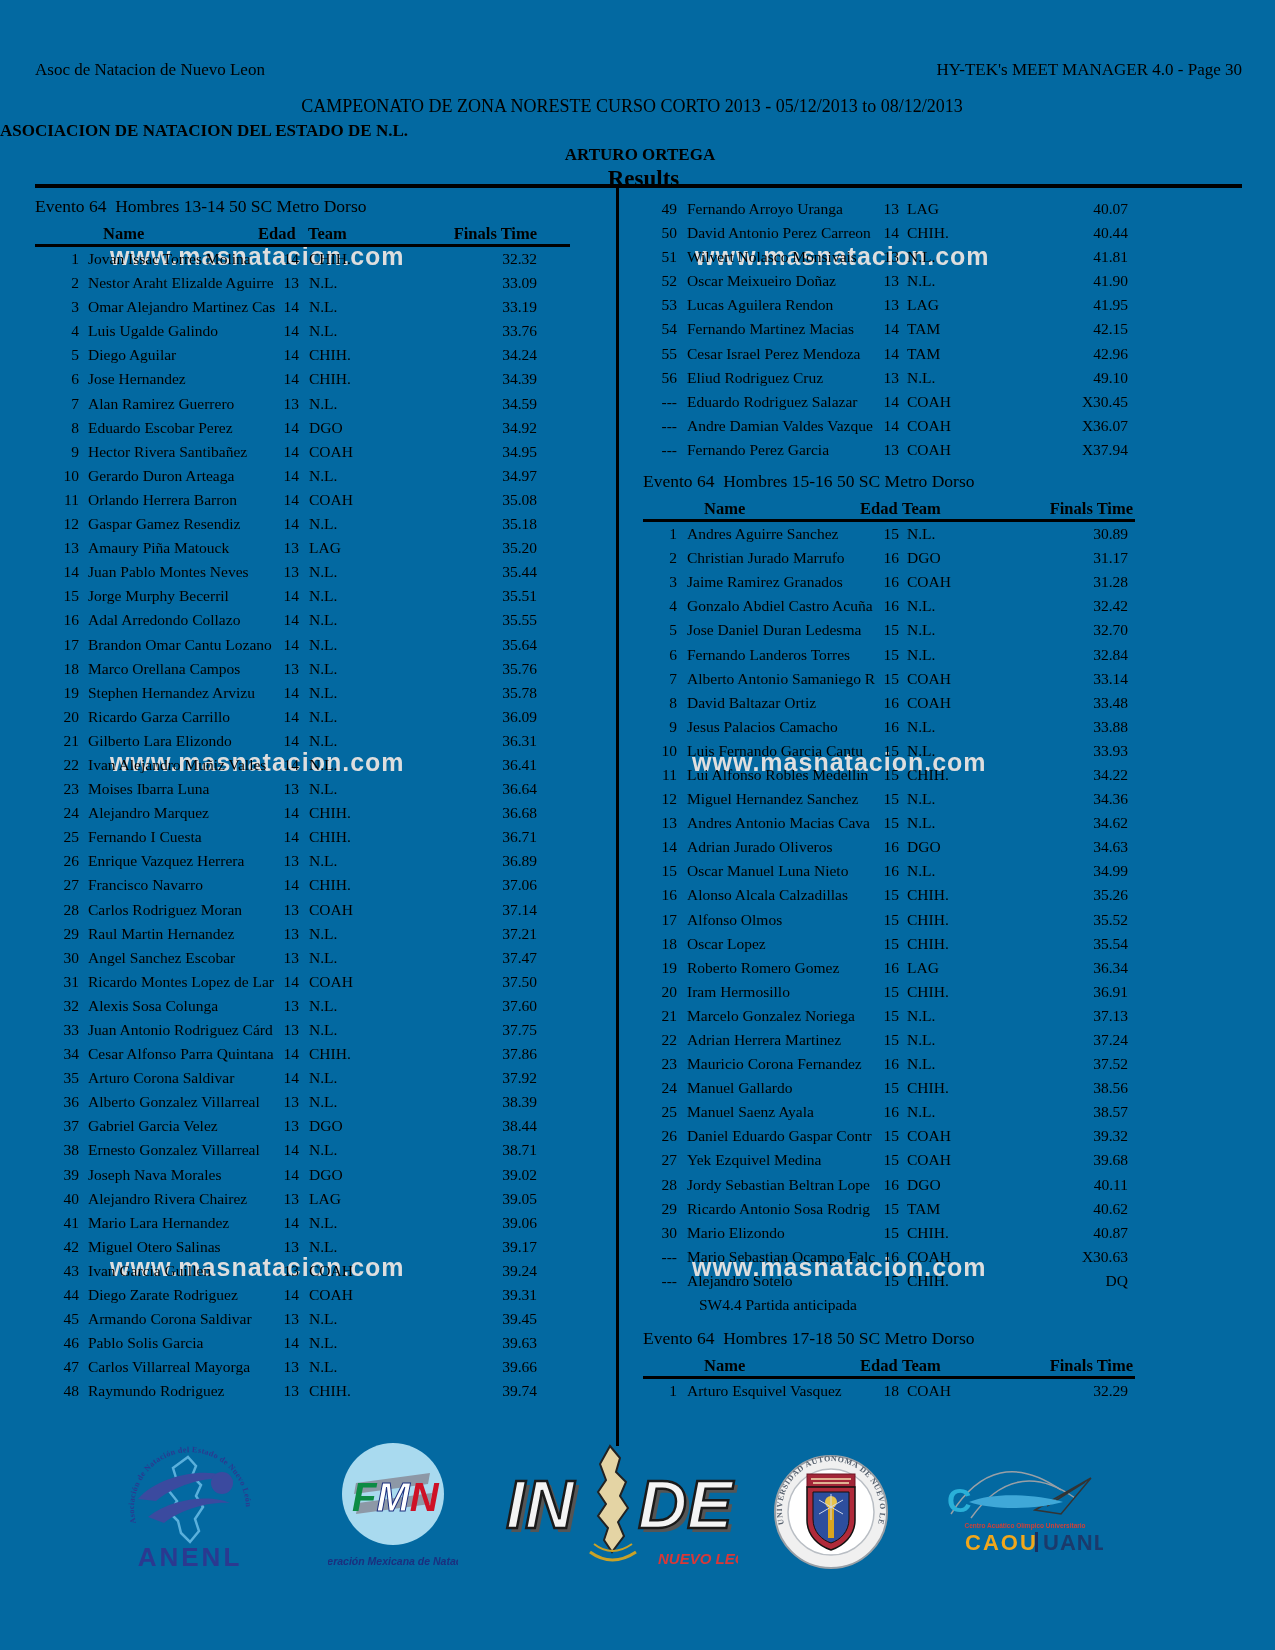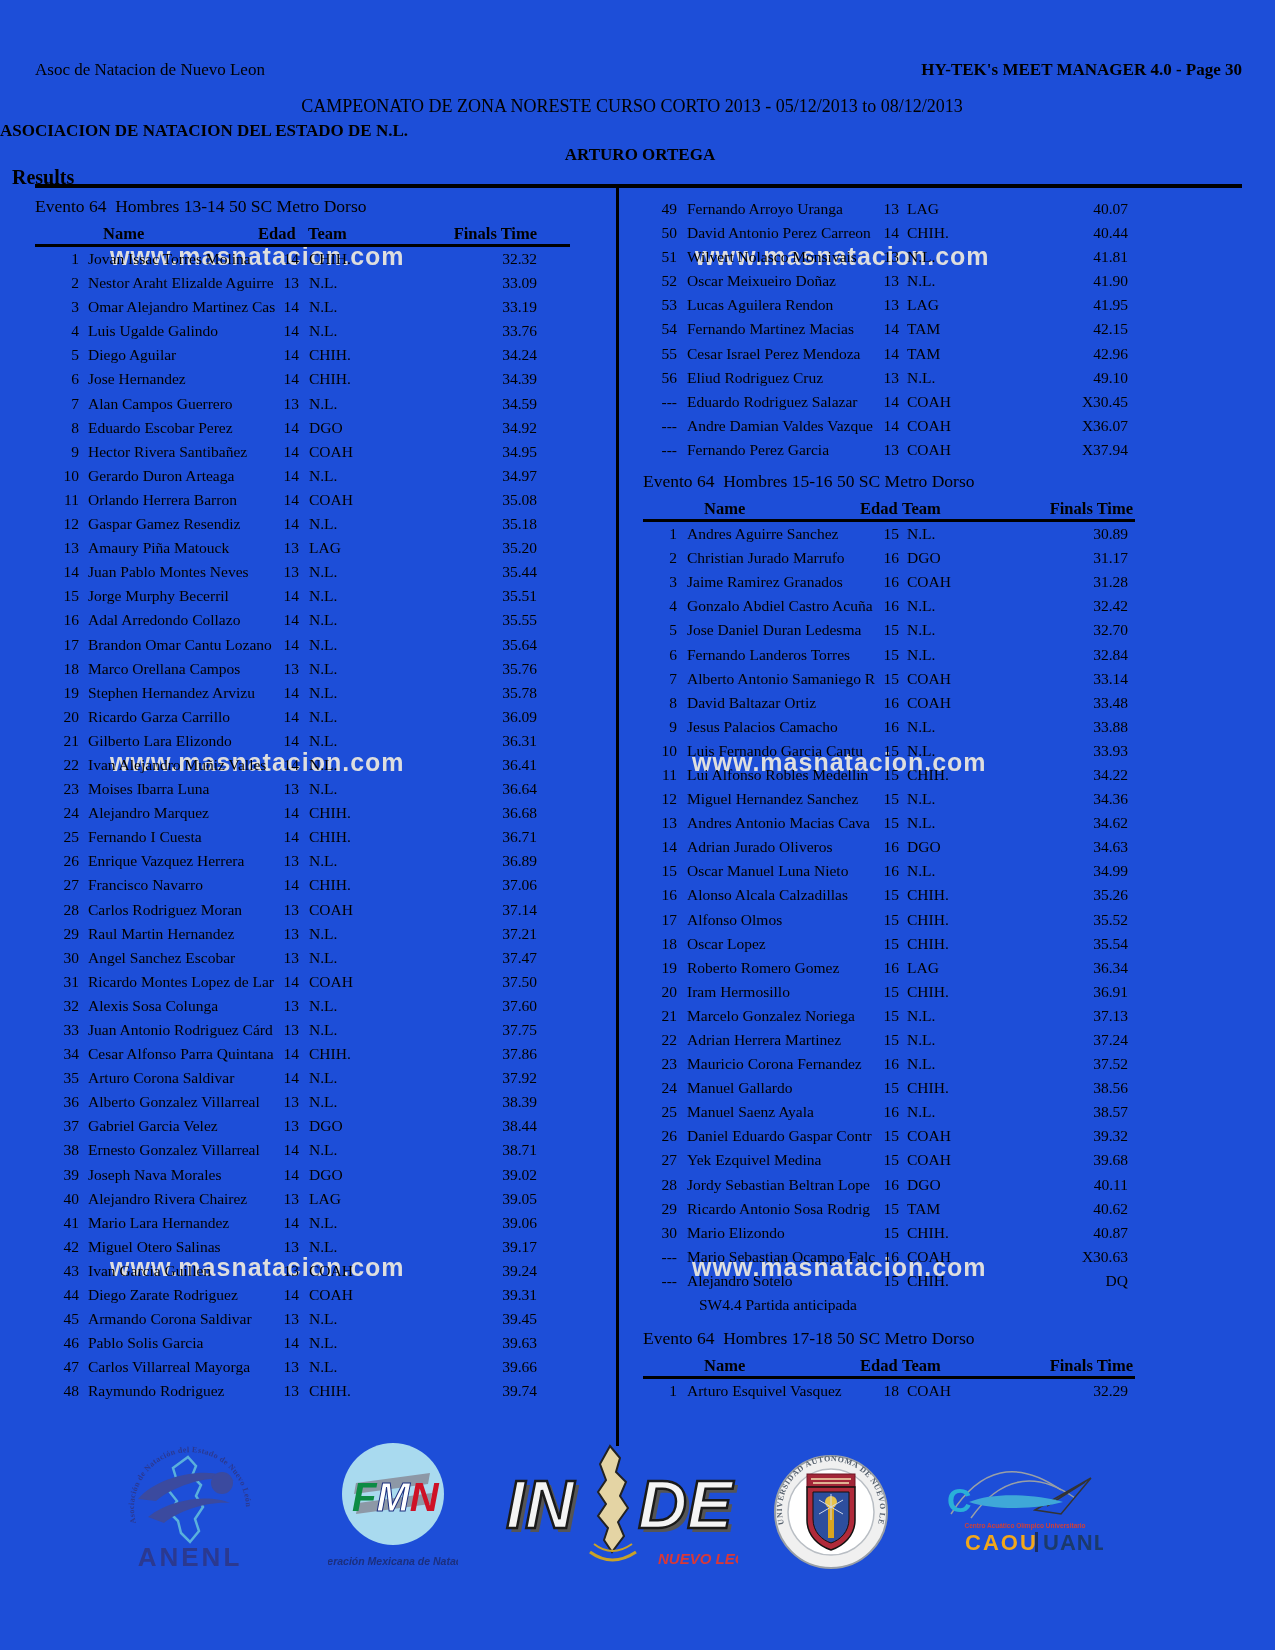--- a/index.html
+++ b/index.html
@@ -1,28 +1,28 @@
 <!DOCTYPE html>
 <html><head>
 <meta charset="utf-8">
 <style>
   * { margin:0; padding:0; box-sizing:border-box; }
   html,body { background:#888; }
   .page {
-    position:relative; width:1275px; height:1650px; background:#1d4ed8;
+    position:relative; width:1275px; height:1650px; background:#0369a1;
     font-family:"Liberation Serif","DejaVu Serif",serif; color:#000;
     margin:0 auto; overflow:hidden;
   }
   
   .h-org   { position:absolute; left:35px;  top:60px;  font-size:17px; }
-  .h-mgr   { position:absolute; right:33px; top:60px;  font-size:17px;font-weight:bold; }
+  .h-mgr   { position:absolute; right:33px; top:60px;  font-size:17px; }
   .h-title { position:absolute; left:0; right:11px; top:96px;  text-align:center; font-weight:normal; font-size:18px; }
   .h-assoc { position:absolute; left:0; right:0; top:121px; text-align:left; font-weight:bold; font-size:17px; }
   .h-pool  { position:absolute; left:5px; right:0; top:145px; text-align:center; font-weight:bold; font-size:17px; }
-  .h-results{ position:absolute; left:12px; right:0; top:166px; font-weight:bold; font-size:20px; }
+  .h-results{ position:absolute; left:12px; right:0; top:166px; text-align:center; font-weight:bold; font-size:23px; }
   .top-rule { position:absolute; left:35px; top:184px; width:1207px; height:4px; background:#000; }
   .v-divider{ position:absolute; left:616px; top:188px; width:3px; height:1258px; background:#000; }
 
   
   .col { position:absolute; font-size:15.5px; }
   .col-left  { left:35px;  top:195px; width:535px; }
   .col-right { left:643px; top:197px; width:492px; }
 
   .event-title { font-weight:normal; font-size:17.5px; white-space:pre; height:27px; line-height:22px; }
   .thead { position:relative; height:22px; font-weight:bold; font-size:16.5px; }
@@ -130,21 +130,21 @@
         </div>
         <div class="row">
           <span class="c-rank">6</span>
           <span class="c-name">Jose Hernandez</span>
           <span class="c-edad">14</span>
           <span class="c-team">CHIH.</span>
           <span class="c-time">34.39</span>
         </div>
         <div class="row">
           <span class="c-rank">7</span>
-          <span class="c-name">Alan Campos Guerrero</span>
+          <span class="c-name">Alan Ramirez Guerrero</span>
           <span class="c-edad">13</span>
           <span class="c-team">N.L.</span>
           <span class="c-time">34.59</span>
         </div>
         <div class="row">
           <span class="c-rank">8</span>
           <span class="c-name">Eduardo Escobar Perez</span>
           <span class="c-edad">14</span>
           <span class="c-team">DGO</span>
           <span class="c-time">34.92</span>

